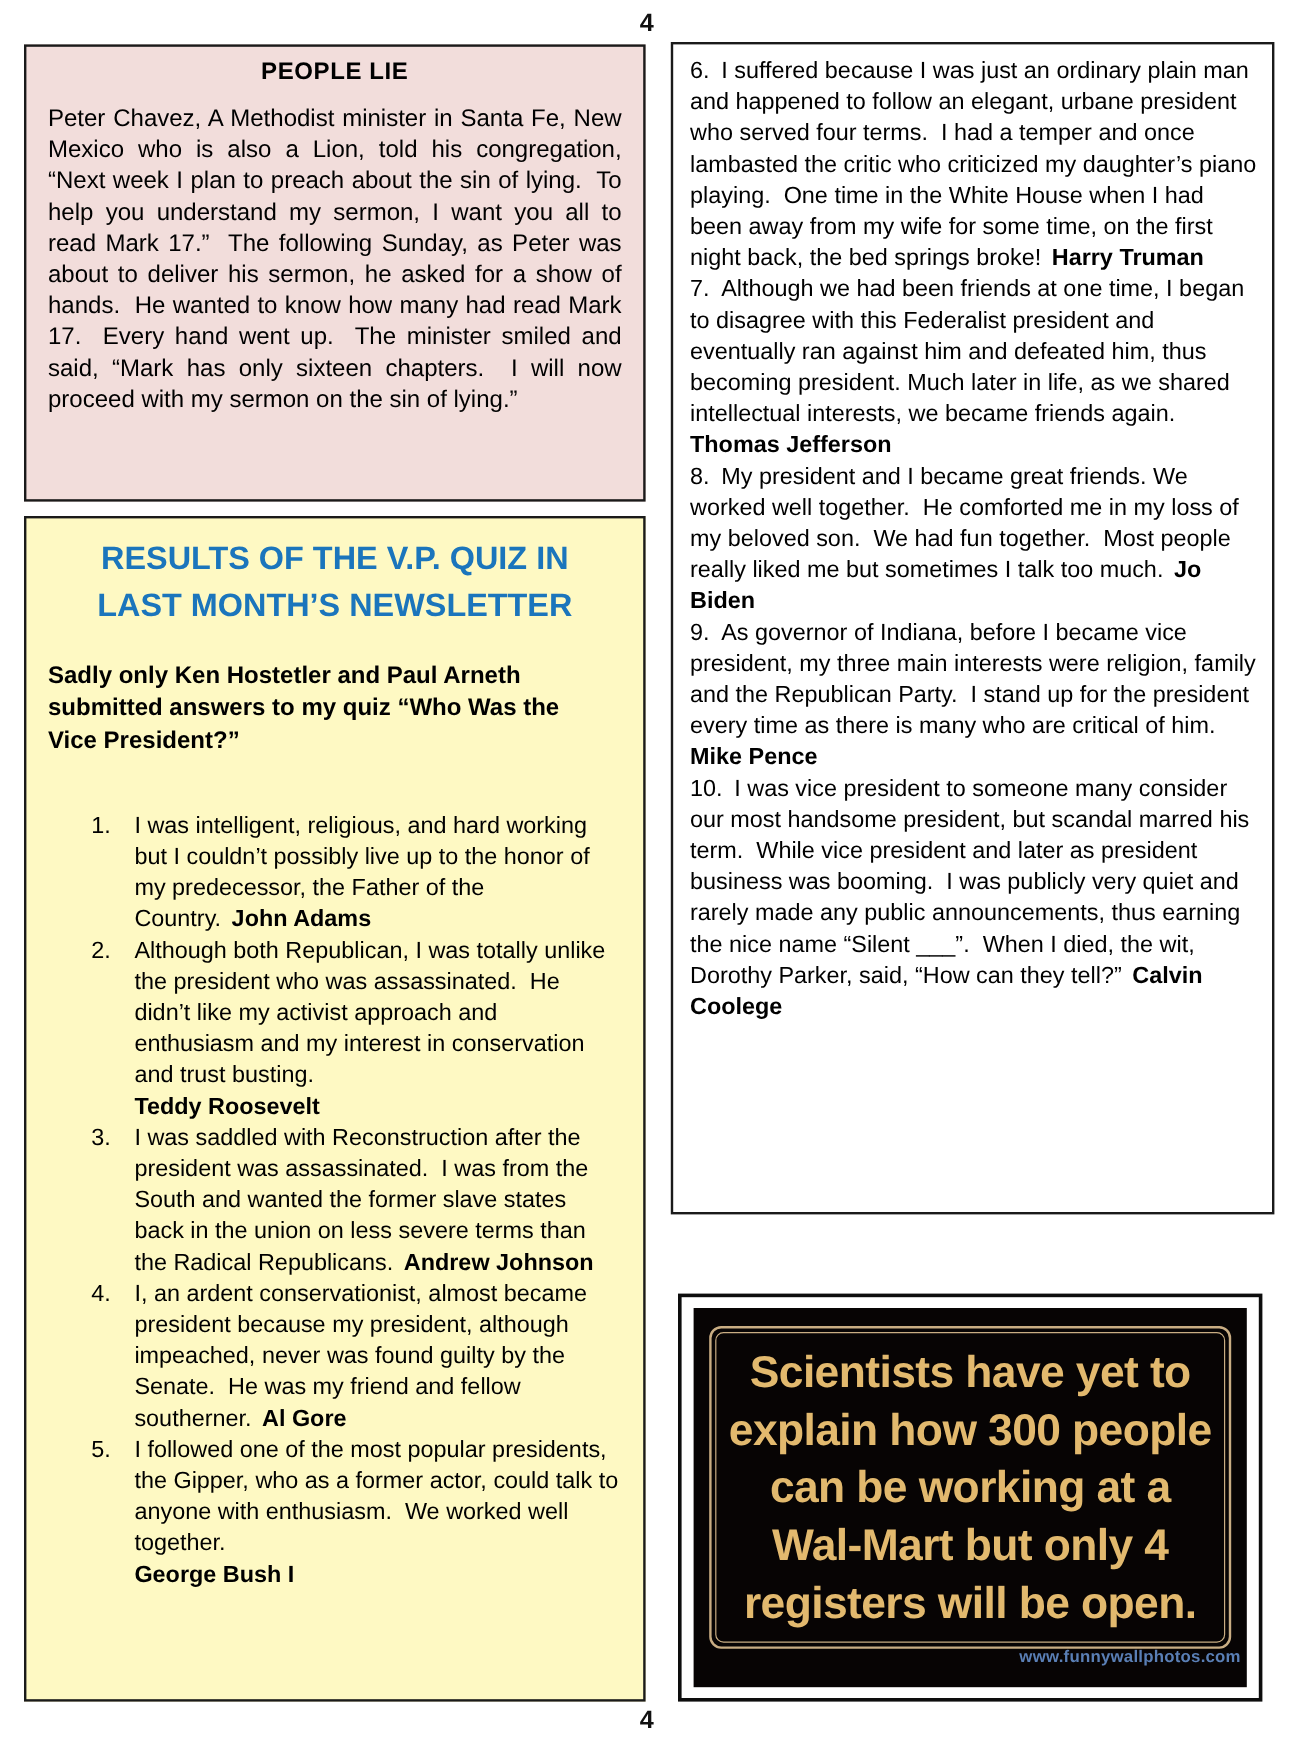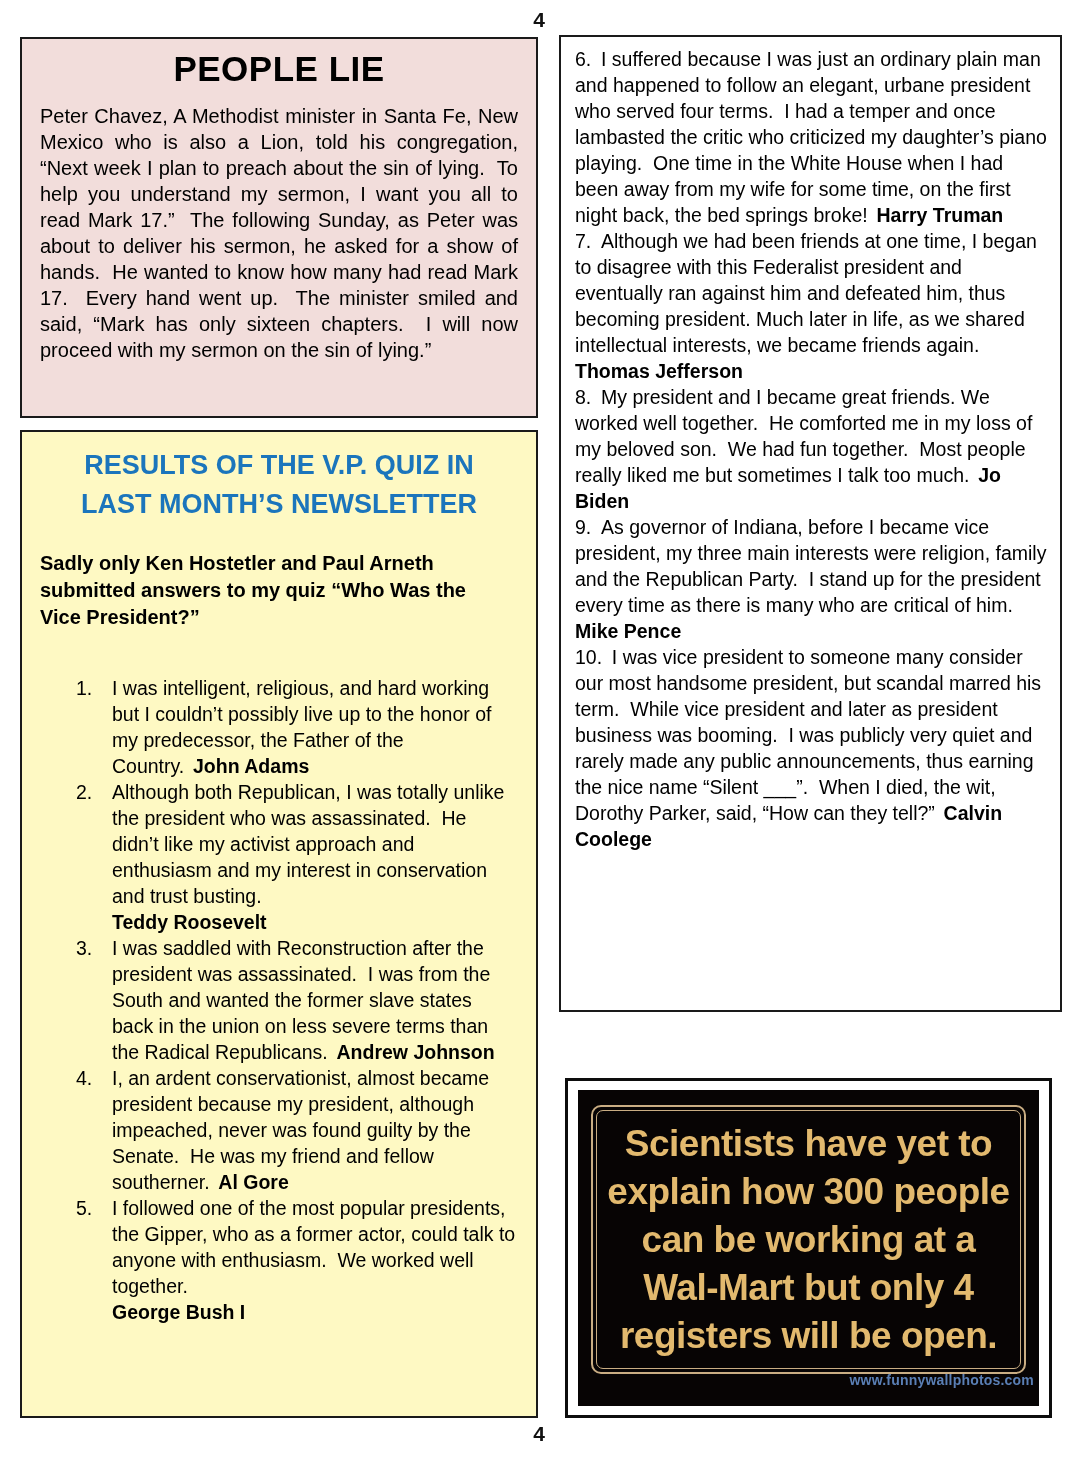--- a/index.html
+++ b/index.html
@@ -18,21 +18,21 @@
 
   .page-num{position:absolute;left:0;width:1078px;text-align:center;
             font-size:21px;font-weight:bold;color:#111;}
   .page-num.top{top:8px;}
   .page-num.bottom{top:1422px;}
 
   
   .pink-box{position:absolute;left:20px;top:37px;width:518px;height:381px;
             background:var(--pink-bg,#f2dddb);border:2px solid var(--box-border,#1a1a1a);
             padding:10px 18px 10px 18px;}
-  .pink-title{text-align:center;font-size:35px;font-weight:bold;letter-spacing:.5px;
+  .pink-title{text-align:center;font-size:20px;font-weight:bold;letter-spacing:.5px;
               margin-bottom:6px;}
   .pink-body{font-size:20px;line-height:26px;text-align:justify;white-space:pre-wrap;margin-top:14px;}
 
   
   .quiz-box{position:absolute;left:20px;top:430px;width:518px;height:988px;
             background:#fef9c3;border:2px solid var(--box-border,#1a1a1a);
             padding:14px 16px 10px 16px;}
   .quiz-heading{color:var(--heading-blue,#1b75bc);font-size:27px;font-weight:bold;
                 text-align:center;line-height:39px;padding:0 8px;margin-bottom:26px;}
   .bold-para{font-size:20px;font-weight:bold;line-height:27px;white-space:pre-wrap;

